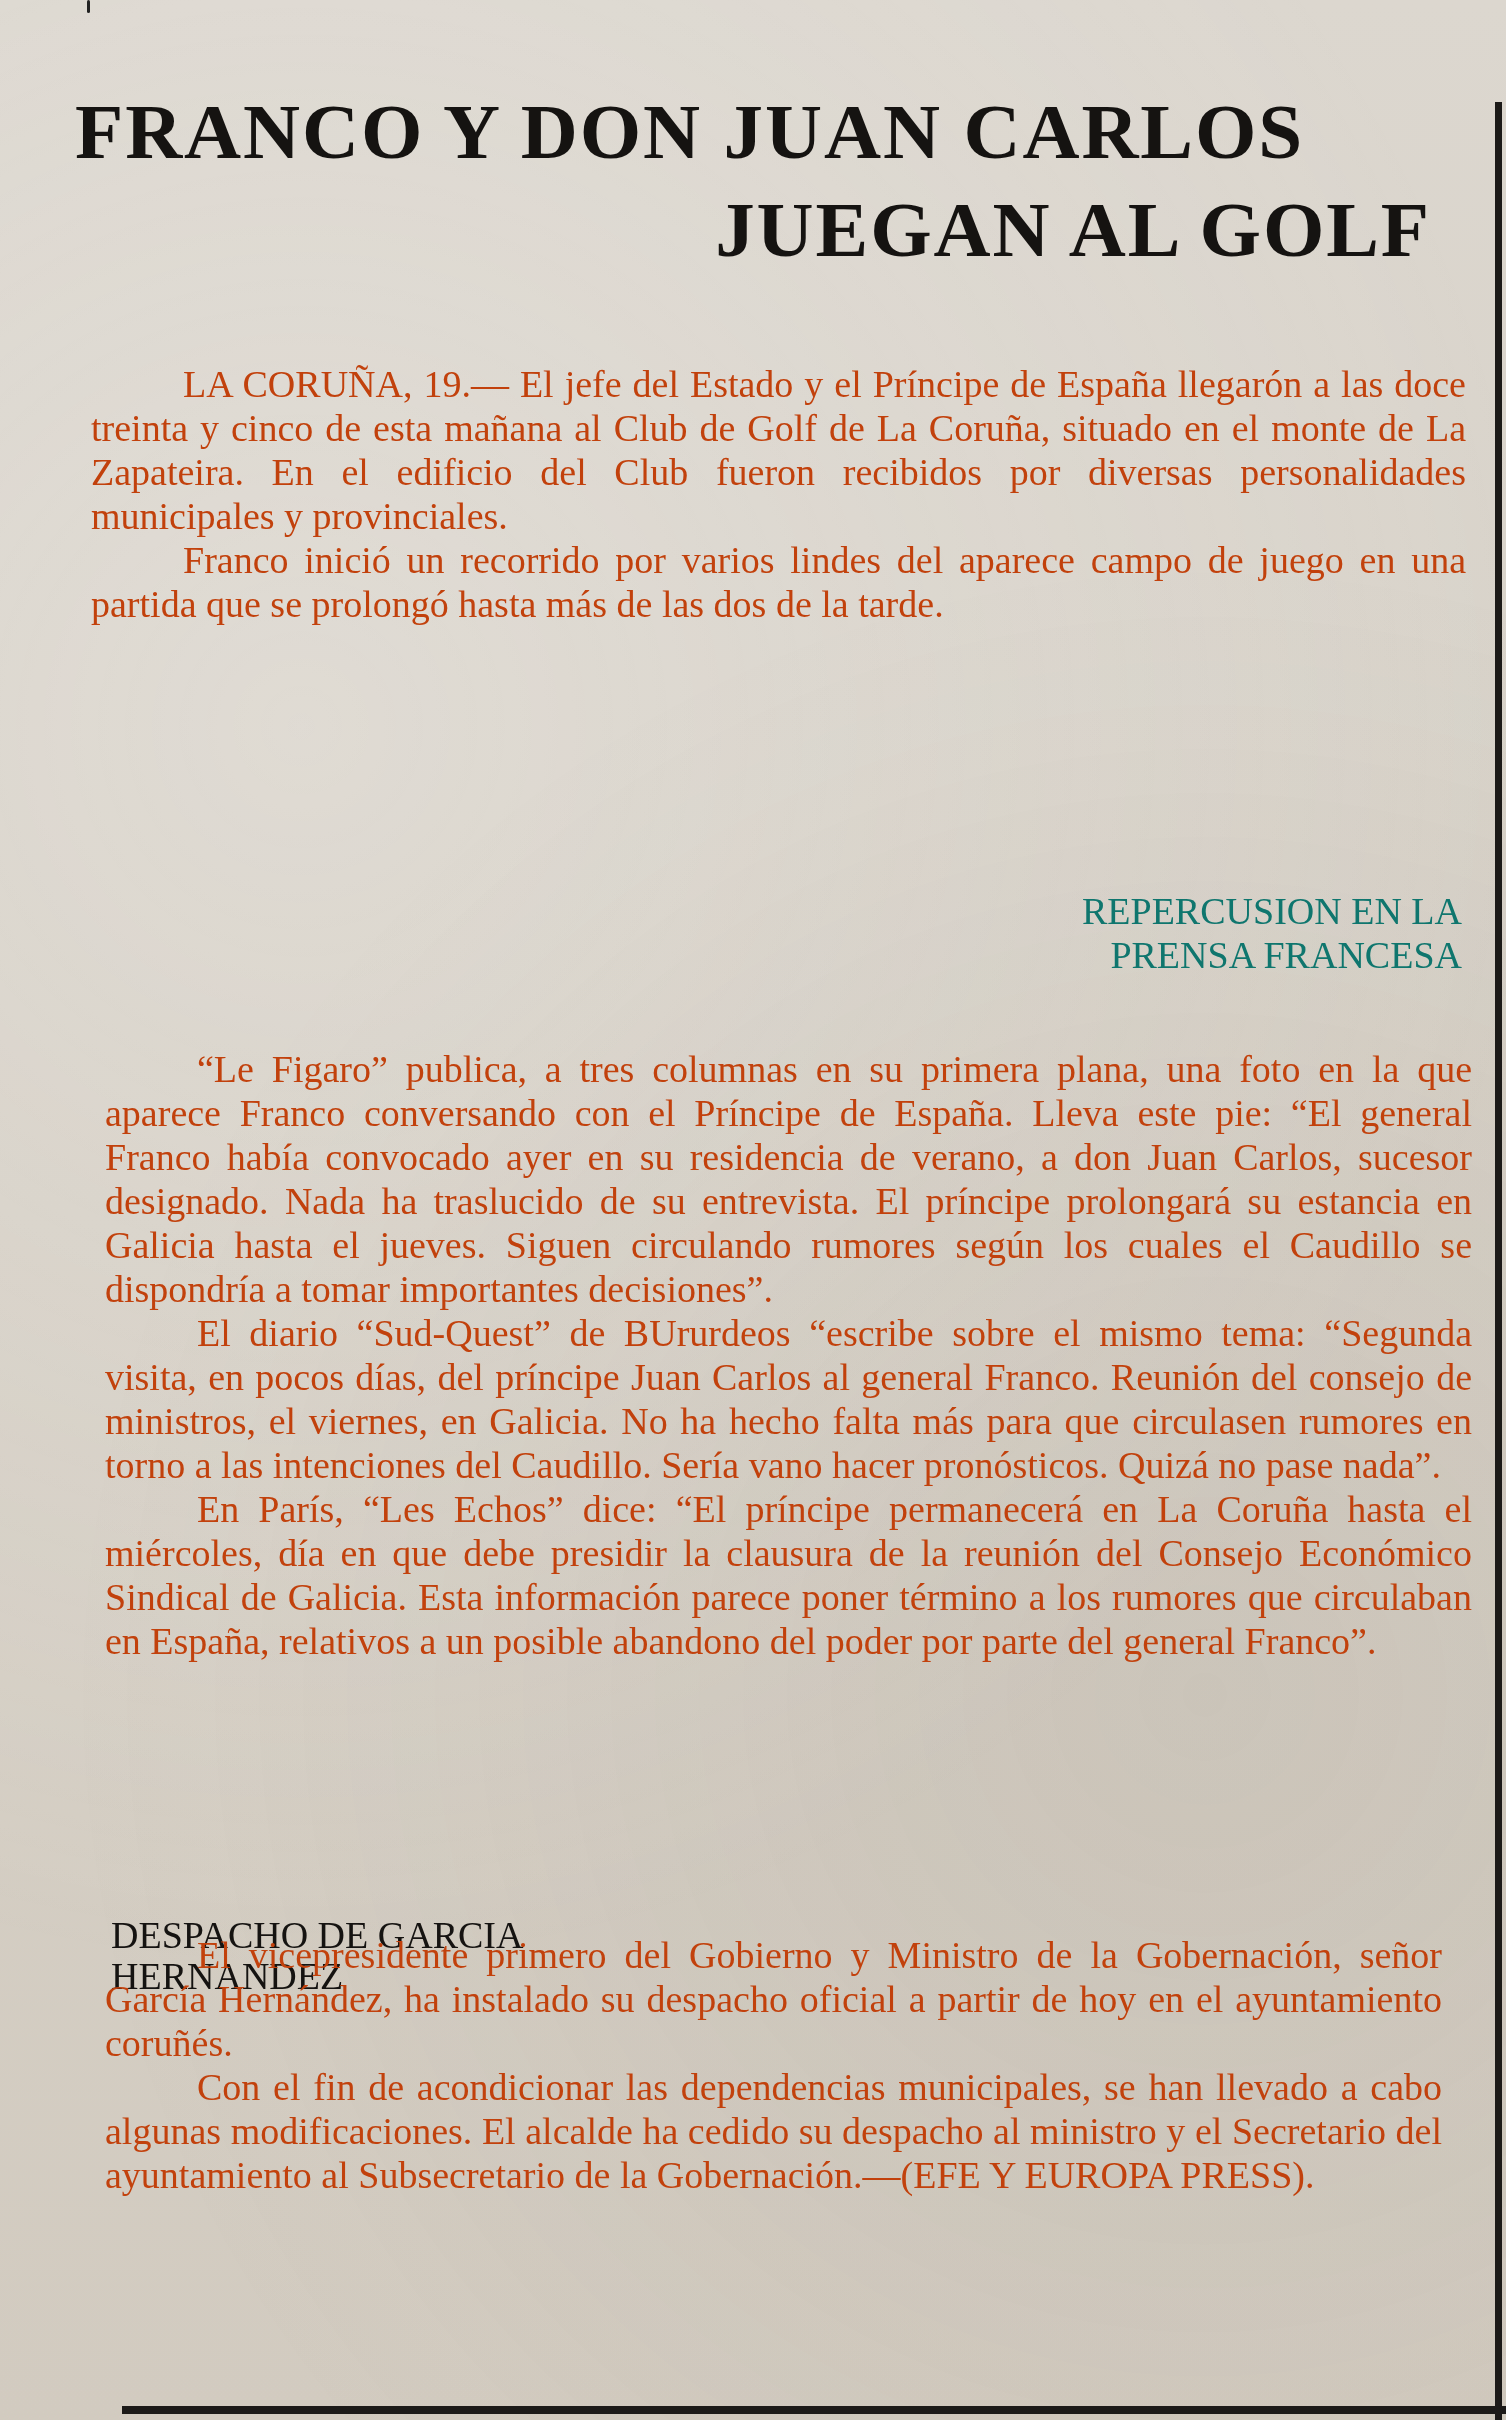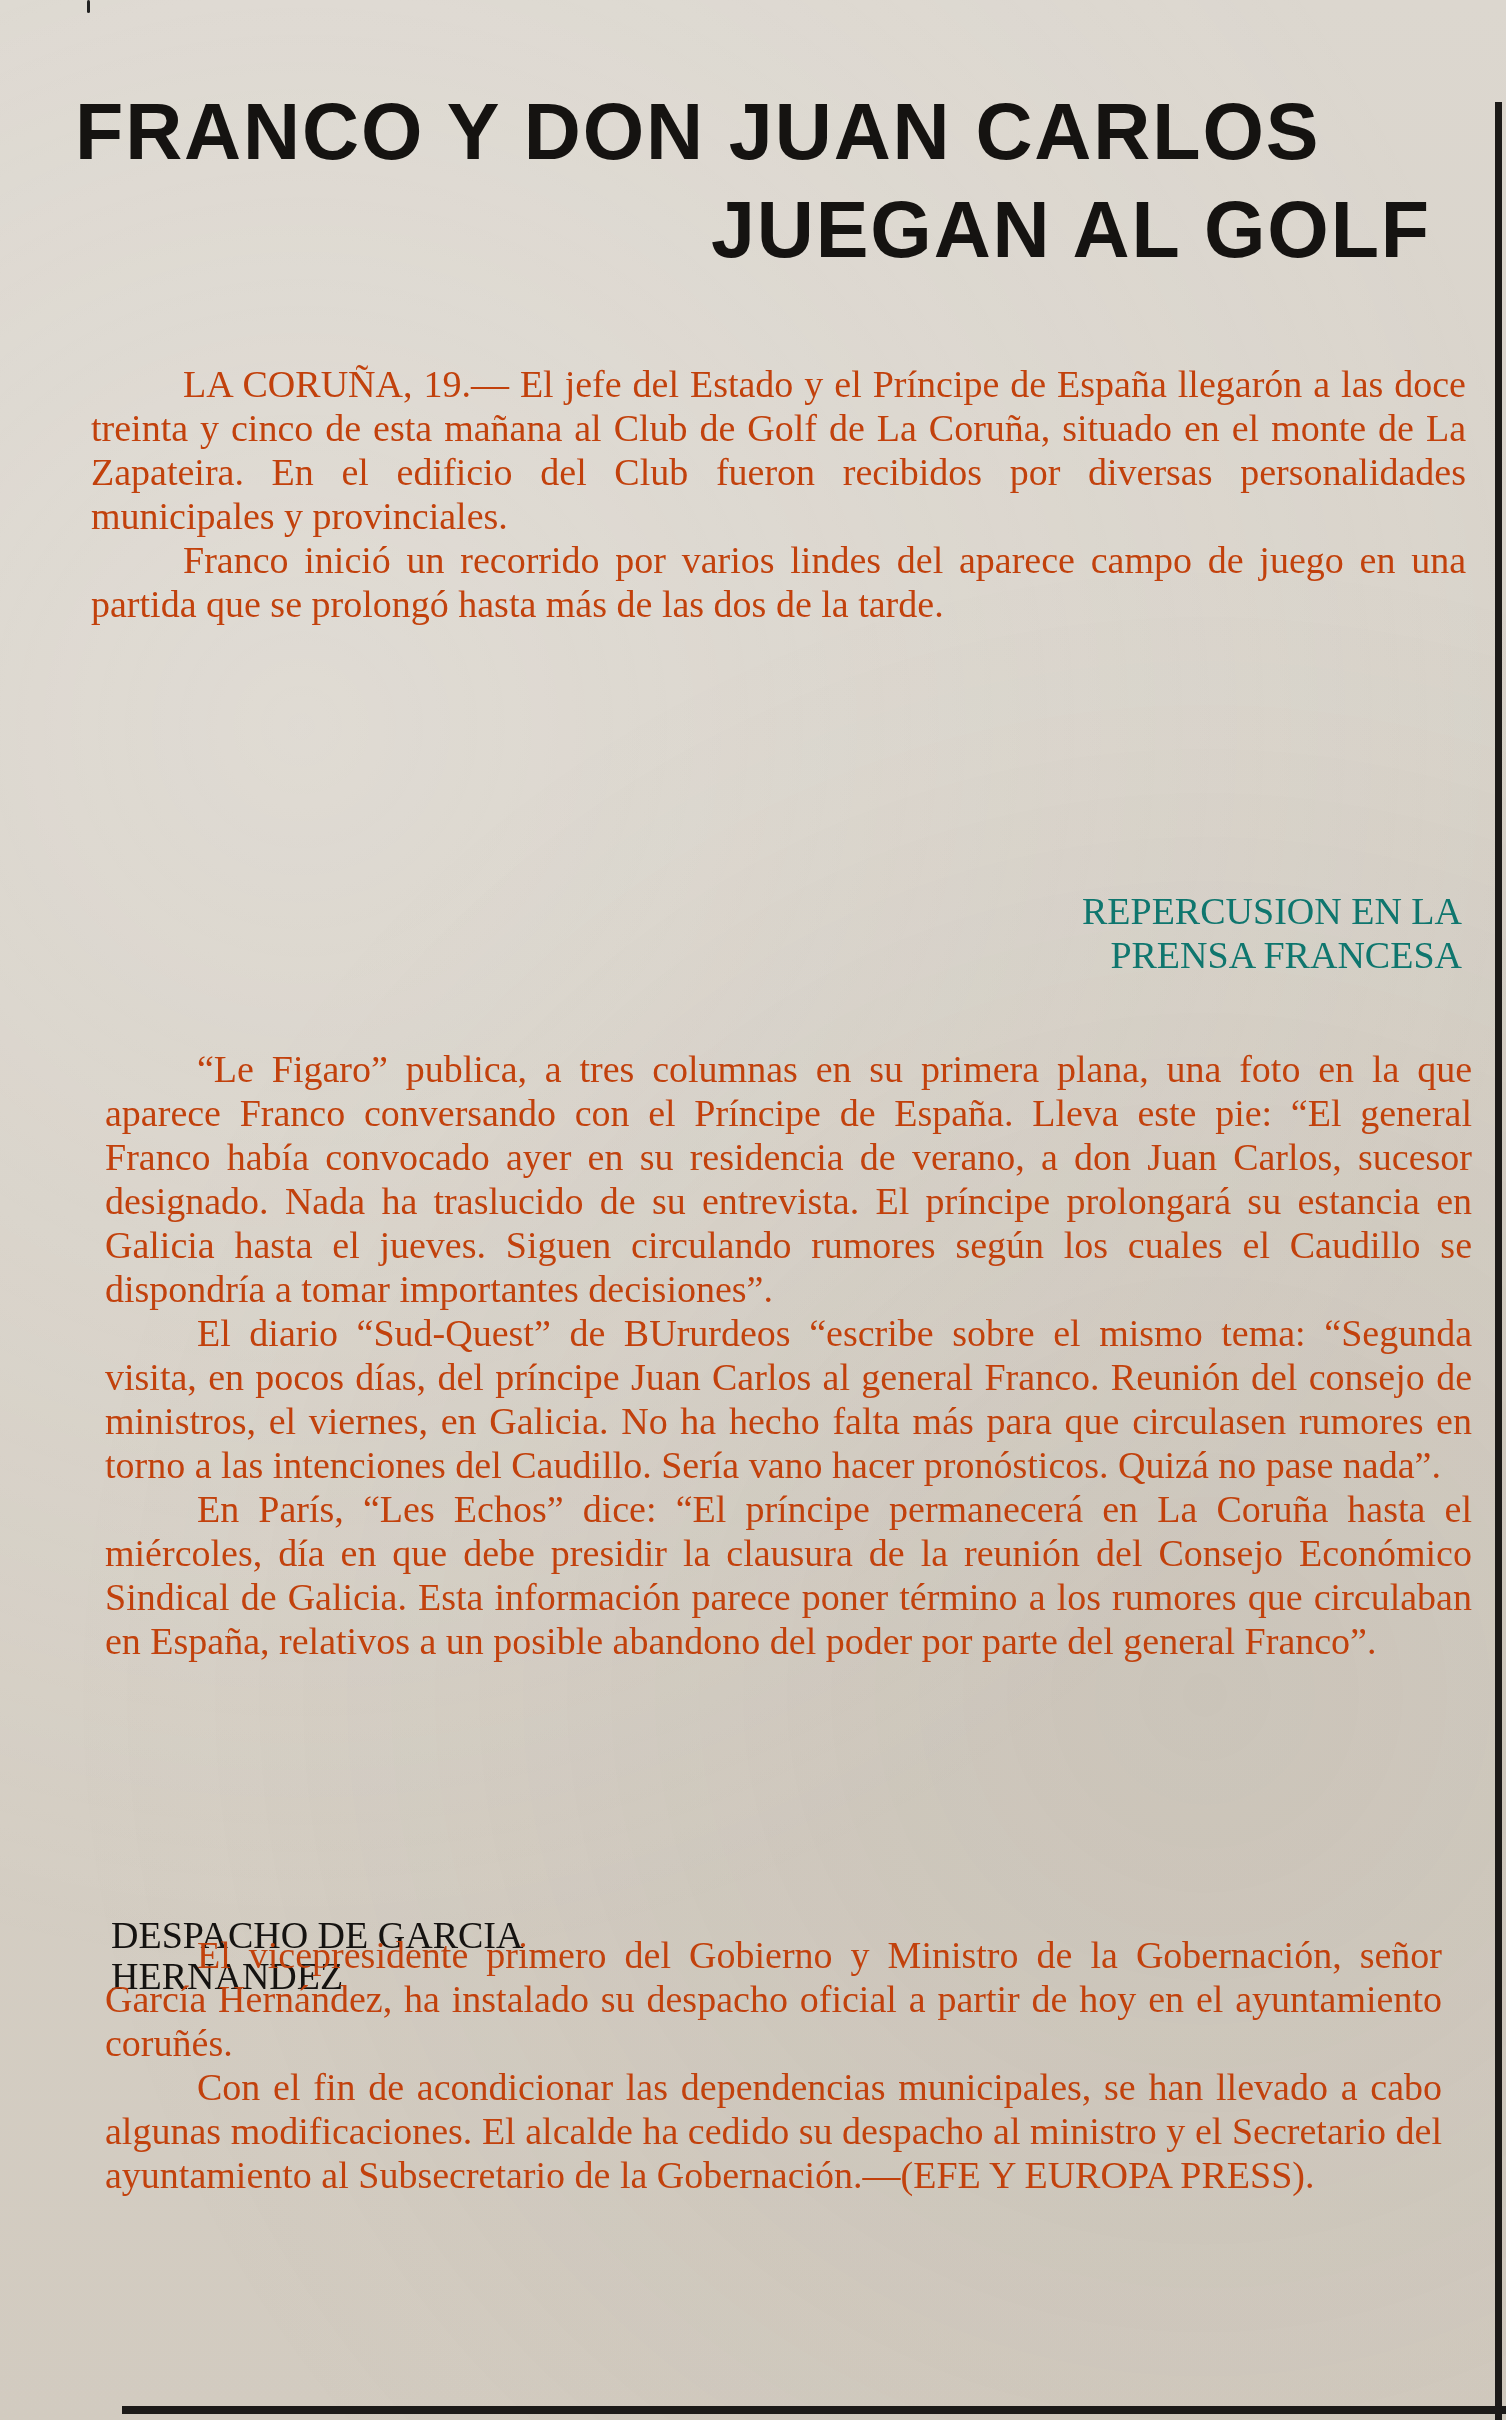--- a/index.html
+++ b/index.html
@@ -21,21 +21,21 @@
   .bottom-rule {
     position: absolute; left: 122px; top: 2406px; width: 1384px; height: 7.5px;
     background: #1c1a18;
   }
   .top-mark {
     position: absolute; left: 87px; top: 0; width: 2.8px; height: 13px;
     background: #222; border-radius: 1.9px;
   }
   .headline {
     position: absolute; left: 75px; top: 83px; width: 1356px;
-    font-family: Liberation Sans, sans-serif;
+    font-family: Liberation Serif, serif;
     font-weight: bold; font-size: 79px; line-height: 98px;
     letter-spacing: 1.9px; color: #151311; text-align: center;
     transform: scaleY(1.0);
   }
   .headline .l1 { display: block; text-align: left; padding-left: 0px; }
   .headline .l2 { display: block; text-align: right; padding-left: 270px; }
   .body-text {
     font-family: "Liberation Serif", "DejaVu Serif", serif;
     font-size: 38px; line-height: 44px; color: #c2410c;
     text-align: justify; text-align-last: left;

